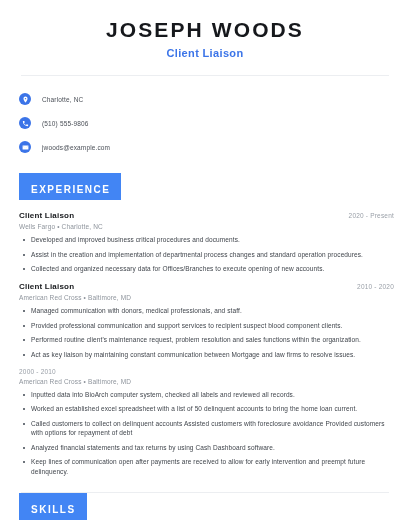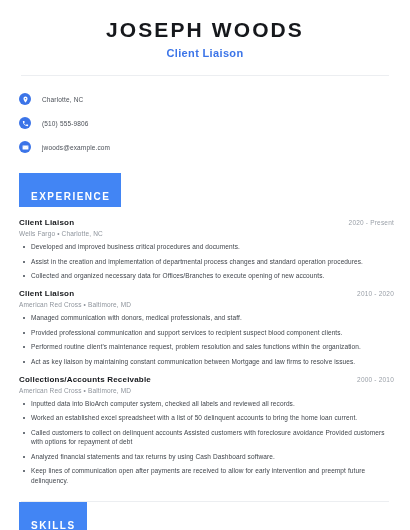--- a/index.html
+++ b/index.html
@@ -81,21 +81,21 @@
   }
 
   
   .sec-badge {
     display: inline-block;
     background: #4285f4;
     color: #ffffff;
     font-size: 10px;
     font-weight: bold;
     letter-spacing: 1.5px;
-    padding: 18px 11px 5px 12px;
+    padding: 11px 11px 5px 12px;
     margin-left: 5px;
   }
   .sec-wrap-exp { margin-top: 16px; }
   .sec-wrap-skills { margin-top: 0; }
 
   
   .jobs { margin-top: 11px; padding-left: 5px; }
   .job { margin-bottom: 9px; }
   .job-head {
     display: flex;
@@ -234,21 +234,20 @@
         </div>
         <div class="bullet">
           <span class="bullet-dot"></span>
           <span class="bullet-text">Act as key liaison by maintaining constant communication between Mortgage and law firms to resolve issues.</span>
         </div>
       </div>
     </div>
 
     <div class="job">
       <div class="job-head">
-        <span class="job-title">Collections/Accounts Receivable</span>
         <span class="job-dates">2000 - 2010</span>
       </div>
       <div class="job-sub">American Red Cross • Baltimore, MD</div>
       <div class="bullets">
         <div class="bullet">
           <span class="bullet-dot"></span>
           <span class="bullet-text">Inputted data into BioArch computer system, checked all labels and reviewed all records.</span>
         </div>
         <div class="bullet">
           <span class="bullet-dot"></span>

